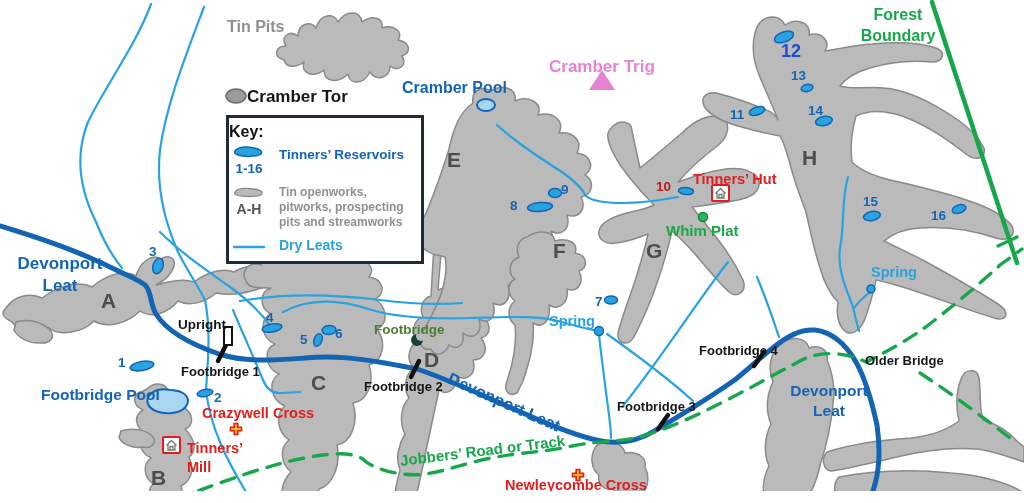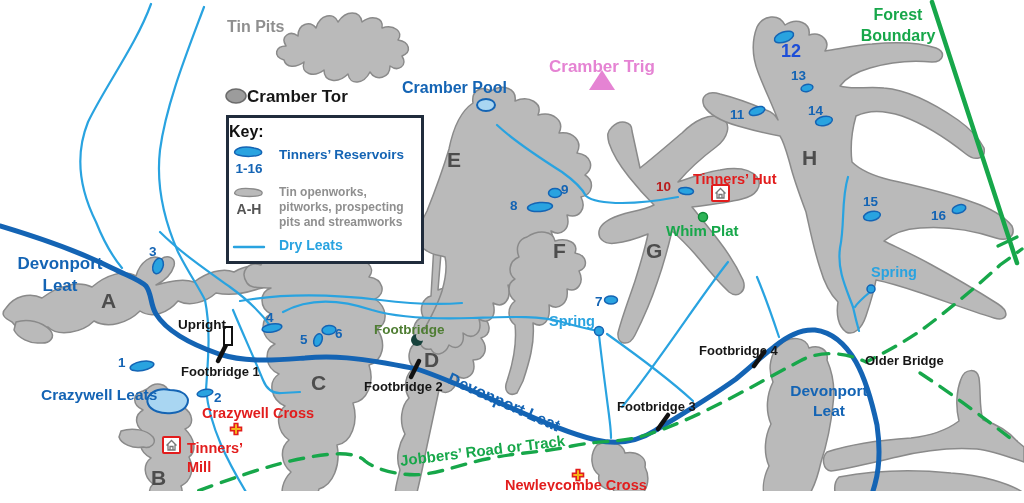--- a/index.html
+++ b/index.html
@@ -140,21 +140,21 @@
       <div class="lbl" style="left: 227px; top: 17px; color: rgb(143, 143, 143); font-size: 16px;">Tin Pits</div>
       <div class="lbl" style="left: 247px; top: 86px; color: rgb(22, 22, 22); font-size: 17px;">Cramber Tor</div>
       <div class="lbl" style="left: 402px; top: 78px; color: rgb(20, 100, 180); font-size: 16px; text-align: right;">Cramber Pool</div>
       <div class="lbl" style="left: 549px; top: 56px; color: rgb(229, 131, 211); font-size: 17px;">Cramber Trig</div>
       <div class="lbl" style="left: 858px; top: 5px; color: rgb(23, 167, 74); font-size: 16px; width: 80px; text-align: center;">Forest
 Boundary</div>
       <div class="lbl" style="left: 10px; top: 253px; color: rgb(20, 100, 180); font-size: 17px; width: 100px; text-align: center;">Devonport
 Leat</div>
       <div class="lbl" style="left: 178px; top: 316px; color: rgb(22, 22, 22); font-size: 13.5px;">Upright</div>
       <div class="lbl" style="left: 181px; top: 364px; color: rgb(22, 22, 22); font-size: 13px;">Footbridge 1</div>
-      <div class="lbl" style="left: 41px; top: 385px; color: rgb(20, 100, 180); font-size: 15.5px;">Crazywell Leats</div>
+      <div class="lbl" style="left: 41px; top: 385px; color: rgb(20, 100, 180); font-size: 15.5px;">Footbridge Pool</div>
       <div class="lbl" style="left: 202px; top: 404px; color: rgb(226, 29, 29); font-size: 14.5px;">Crazywell Cross</div>
       <div class="lbl" style="left: 187px; top: 439px; color: rgb(226, 29, 29); font-size: 14.5px;">Tinners’
 Mill</div>
       <div class="lbl" style="left: 364px; top: 379px; color: rgb(22, 22, 22); font-size: 13px;">Footbridge 2</div>
       <div class="lbl" style="left: 374px; top: 321px; color: rgb(78, 125, 50); font-size: 13.5px;">Footbridge</div>
       <div class="lbl" style="left: 453px; top: 368px; color: rgb(20, 100, 180); font-size: 16.5px; transform: rotate(24deg);">Devonport Leat</div>
       <div class="lbl" style="left: 399px; top: 451px; color: rgb(23, 167, 74); font-size: 15px; transform: rotate(-7deg);">Jobbers’ Road or Track</div>
       <div class="lbl" style="left: 505px; top: 476px; color: rgb(226, 29, 29); font-size: 14.5px;">Newleycombe Cross</div>
       <div class="lbl" style="left: 549px; top: 312px; color: rgb(41, 163, 224); font-size: 14.5px;">Spring</div>
       <div class="lbl" style="left: 617px; top: 399px; color: rgb(22, 22, 22); font-size: 13px;">Footbridge 3</div>

